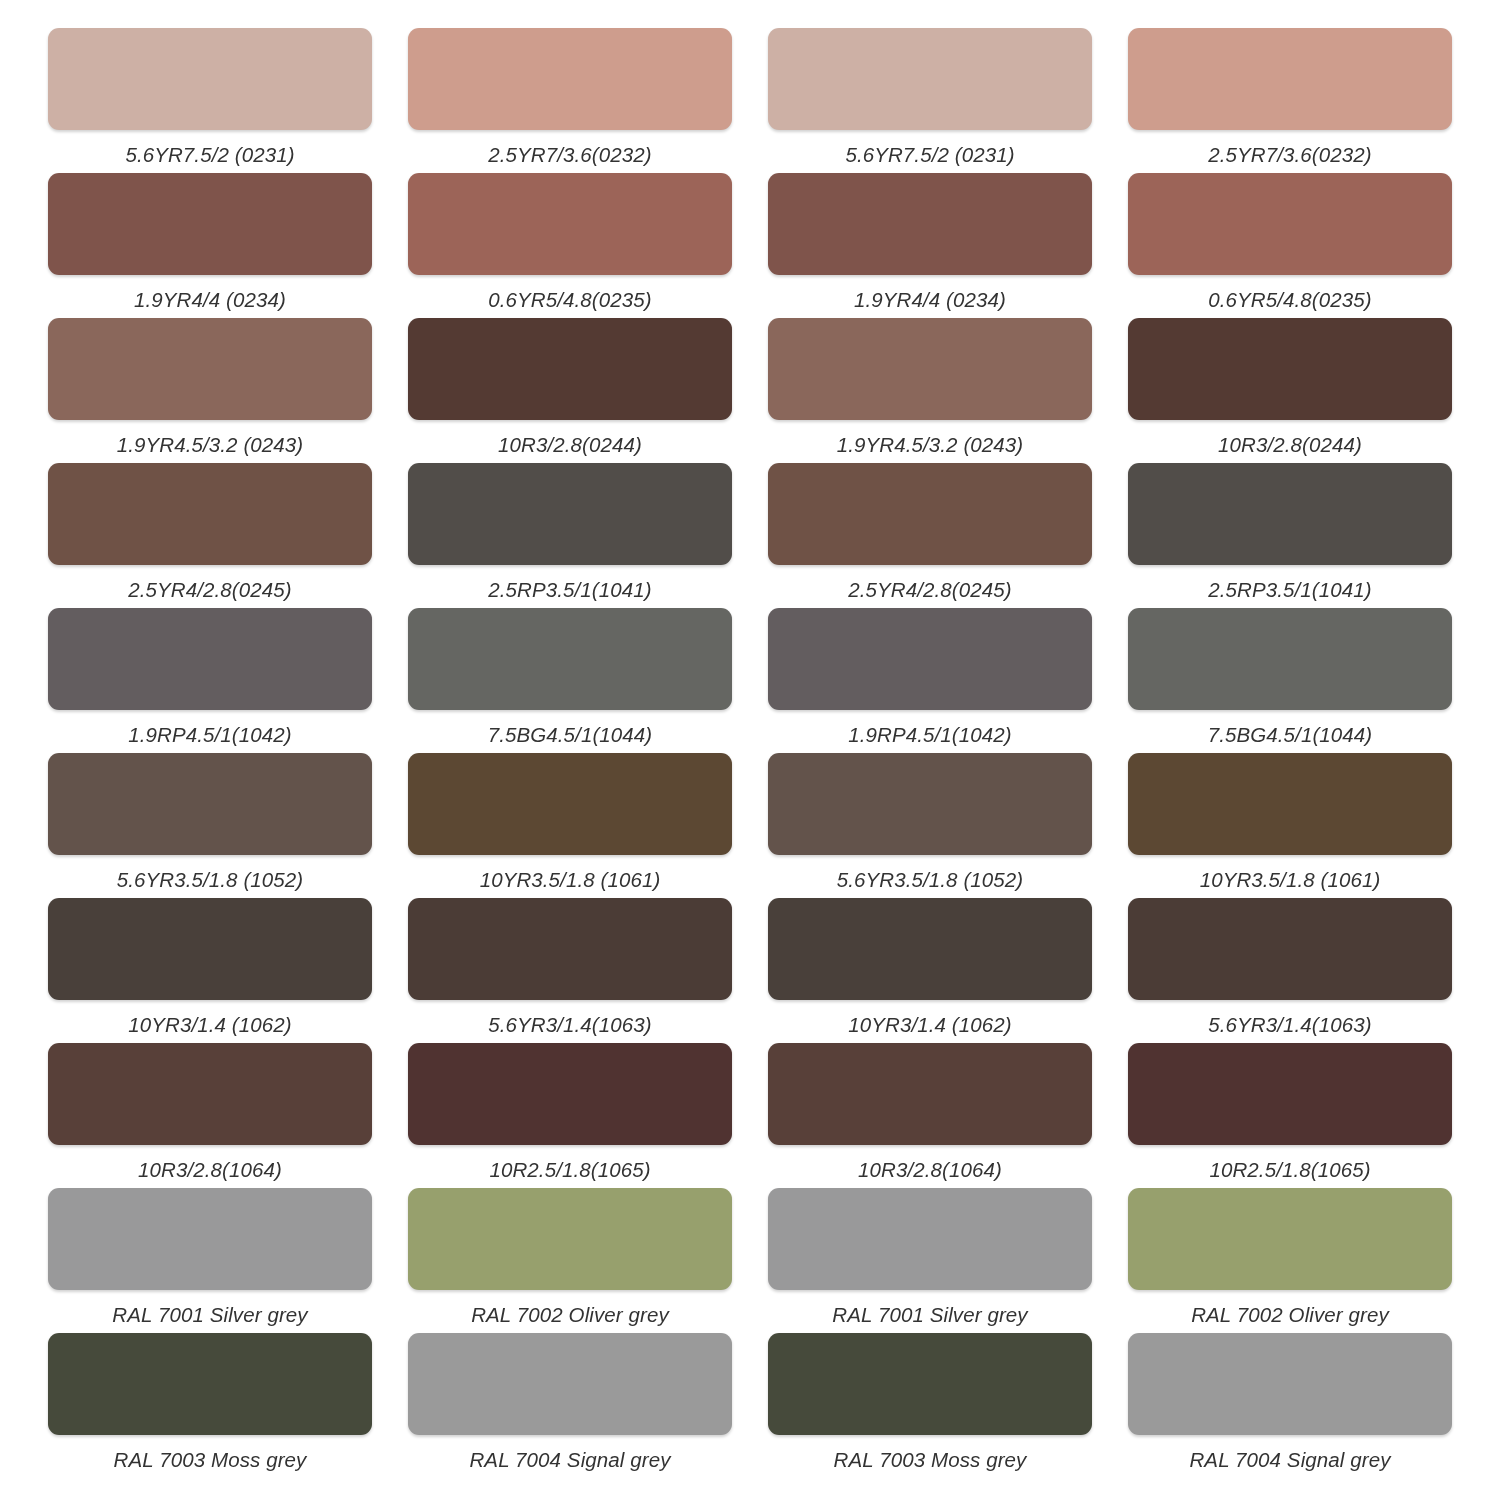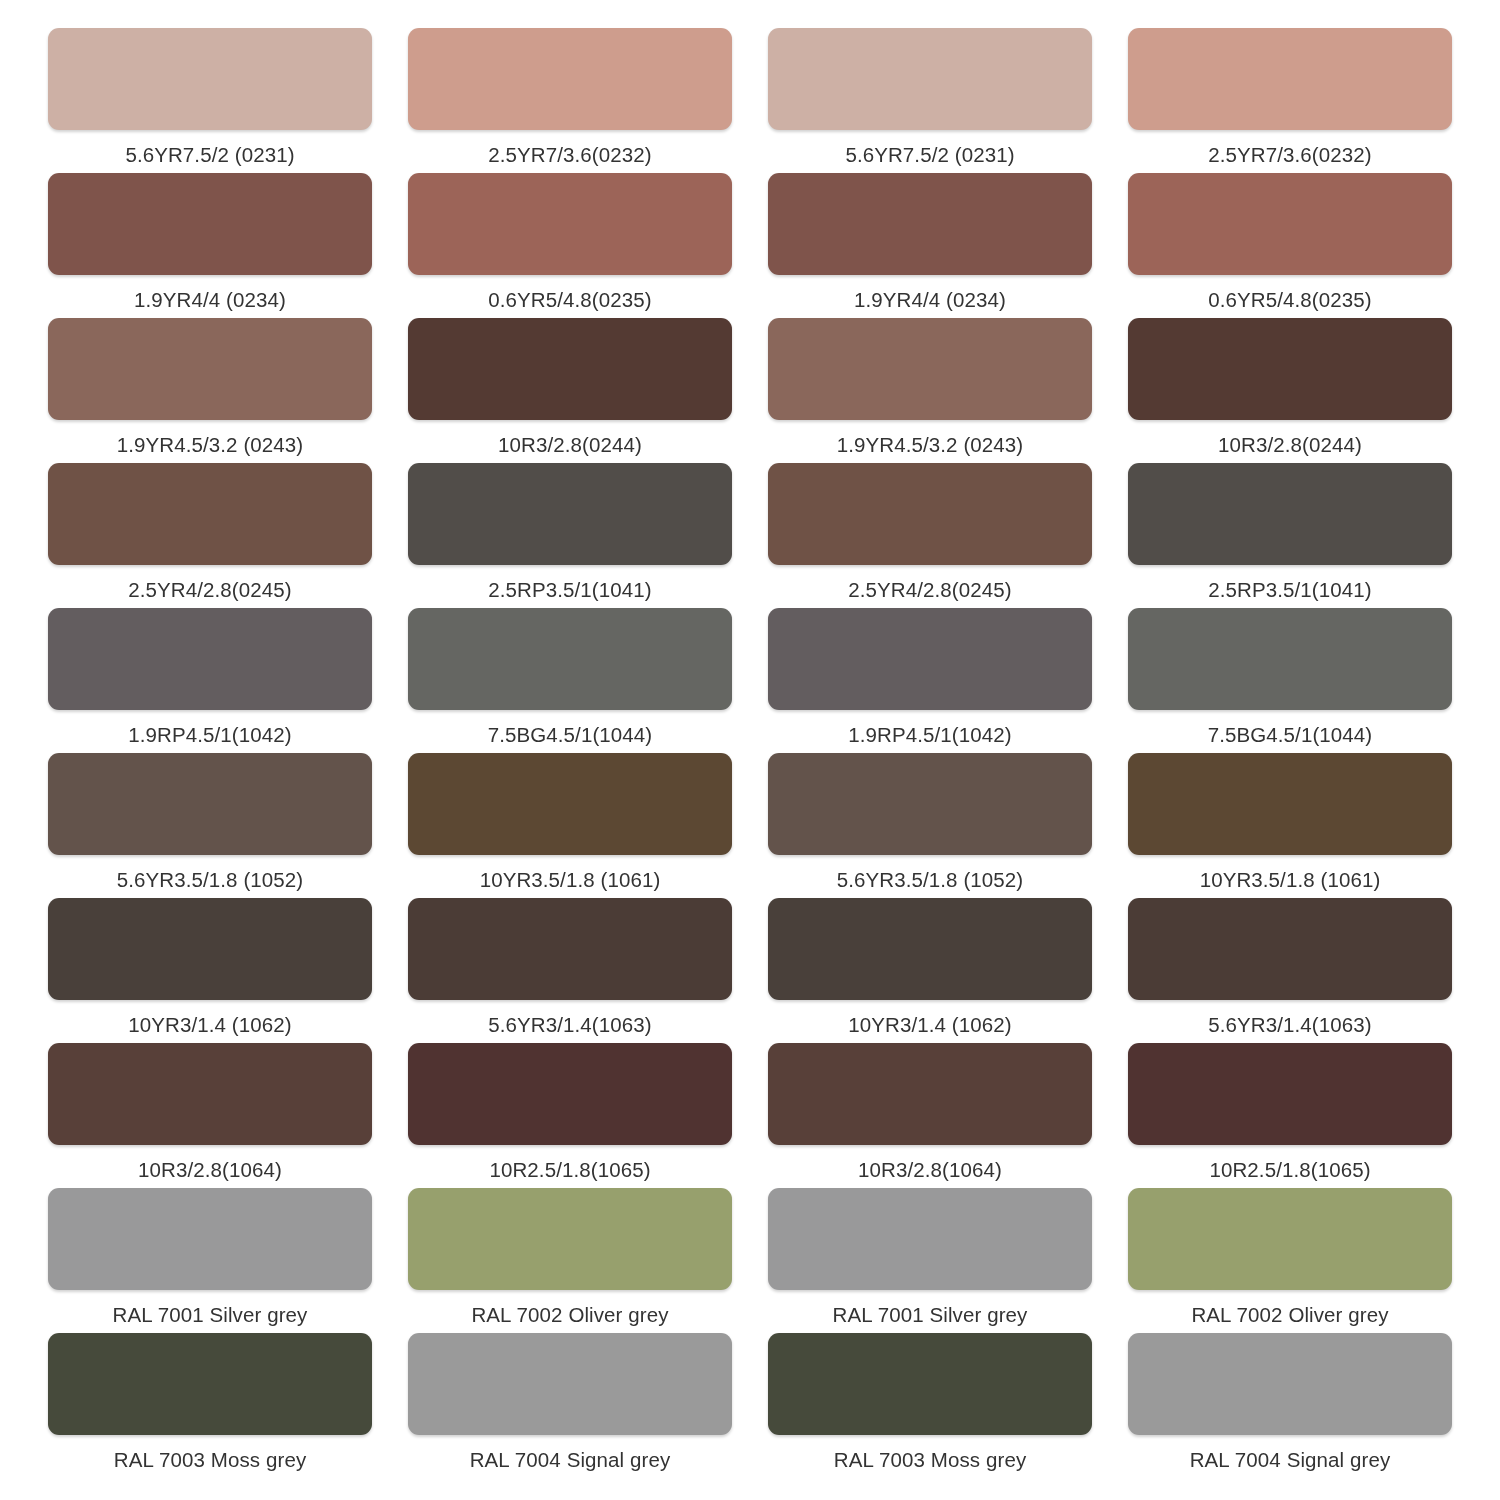--- a/index.html
+++ b/index.html
@@ -13,20 +13,21 @@
     font-family: "Liberation Sans", sans-serif;
     overflow: hidden;
   }
   #palette-board {
     box-sizing: border-box;
     width: 1500px;
     height: 1500px;
     padding: 28px 48px 24px 48px;
     display: flex;
     flex-direction: column;
+    font-style: italic;
   }
   .swatch-grid {
     display: grid;
     grid-template-columns: repeat(4, 1fr);
     column-gap: 36px;
     row-gap: 0px;
     width: 100%;
   }
   .swatch-cell {
     display: flex;

